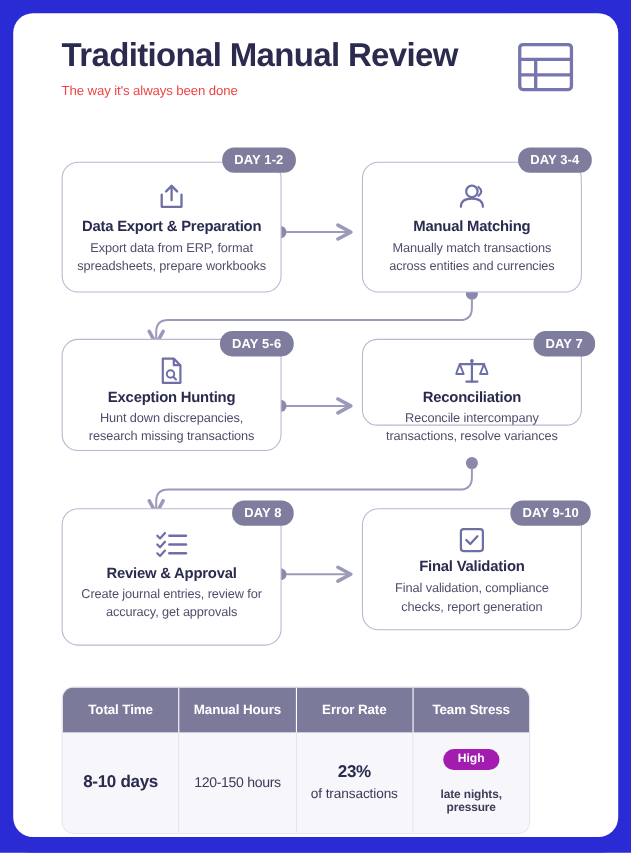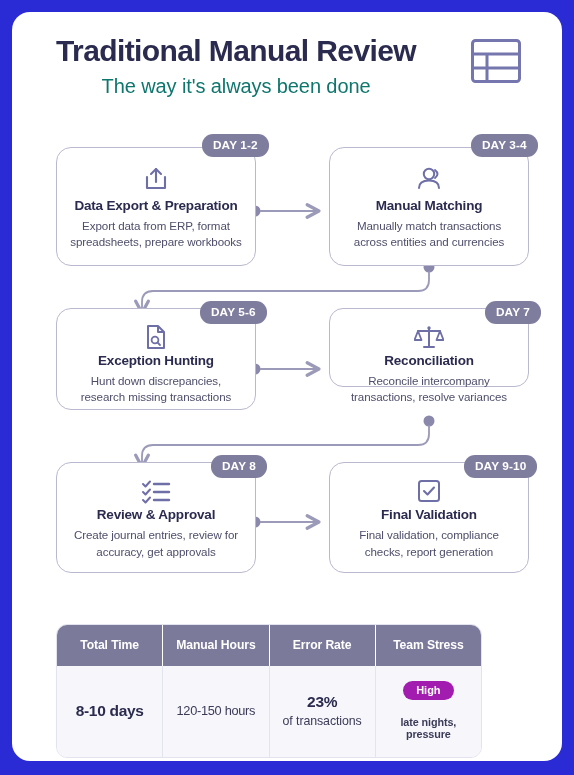--- a/index.html
+++ b/index.html
@@ -26,21 +26,21 @@
   
   .header {
     position: absolute; left: 44px; top: 22px; right: 40px;
     display: flex; align-items: flex-start; justify-content: space-between;
   }
   .title {
     font-size: 30px; font-weight: bold; color: #2b2b4f;
     letter-spacing: -0.6px; line-height: 1.12;
   }
   .subtitle {
-    font-size: 20px; color: #0f766e; margin-top: 7px; letter-spacing: -0.1px; text-align: center;
+    font-size: 12px; color: #ef4444; margin-top: 7px; letter-spacing: -0.1px;
   }
   .header-icon { margin-top: 4px; }
 
   
   .flow { position: absolute; left: 0; top: 0; width: 574px; height: 775px; }
   .flow-svg { position: absolute; left: 0; top: 0; }
 
   .node {
     position: absolute;
     background: #ffffff;
@@ -198,21 +198,21 @@
             <path d="M4,8 L0.5,17 L7.5,17 Z" fill="none" stroke="#6f6fa8" stroke-width="1.8" stroke-linejoin="round"></path>
             <path d="M26,8 L22.5,17 L29.5,17 Z" fill="none" stroke="#6f6fa8" stroke-width="1.8" stroke-linejoin="round"></path>
             <line x1="10" y1="24" x2="20" y2="24" stroke="#6f6fa8" stroke-width="2" stroke-linecap="round"></line>
           </svg>
         </div>
         <div class="node-title">Reconciliation</div>
         <div class="node-desc">Reconcile intercompany transactions, resolve variances</div>
       </div>
       <div class="day-badge" style="left:473px; top:289px;">DAY 7</div>
 
-      <div class="node" style="left:44px; top:450px; width:200px; height:111px;">
+      <div class="node" style="left:44px; top:450px; width:200px; height:125px;">
         <div class="node-icon">
           <svg width="30" height="26" viewBox="0 0 30 26">
             <path d="M2,6 L4.5,8.5 L9,3.5" fill="none" stroke="#6f6fa8" stroke-width="2" stroke-linecap="round" stroke-linejoin="round"></path>
             <path d="M2,14 L4.5,16.5 L9,11.5" fill="none" stroke="#6f6fa8" stroke-width="2" stroke-linecap="round" stroke-linejoin="round"></path>
             <path d="M2,22 L4.5,24.5 L9,19.5" fill="none" stroke="#6f6fa8" stroke-width="2" stroke-linecap="round" stroke-linejoin="round"></path>
             <line x1="13" y1="6" x2="28" y2="6" stroke="#6f6fa8" stroke-width="2.4" stroke-linecap="round"></line>
             <line x1="13" y1="14" x2="28" y2="14" stroke="#6f6fa8" stroke-width="2.4" stroke-linecap="round"></line>
             <line x1="13" y1="22" x2="28" y2="22" stroke="#6f6fa8" stroke-width="2.4" stroke-linecap="round"></line>
           </svg>
         </div>

